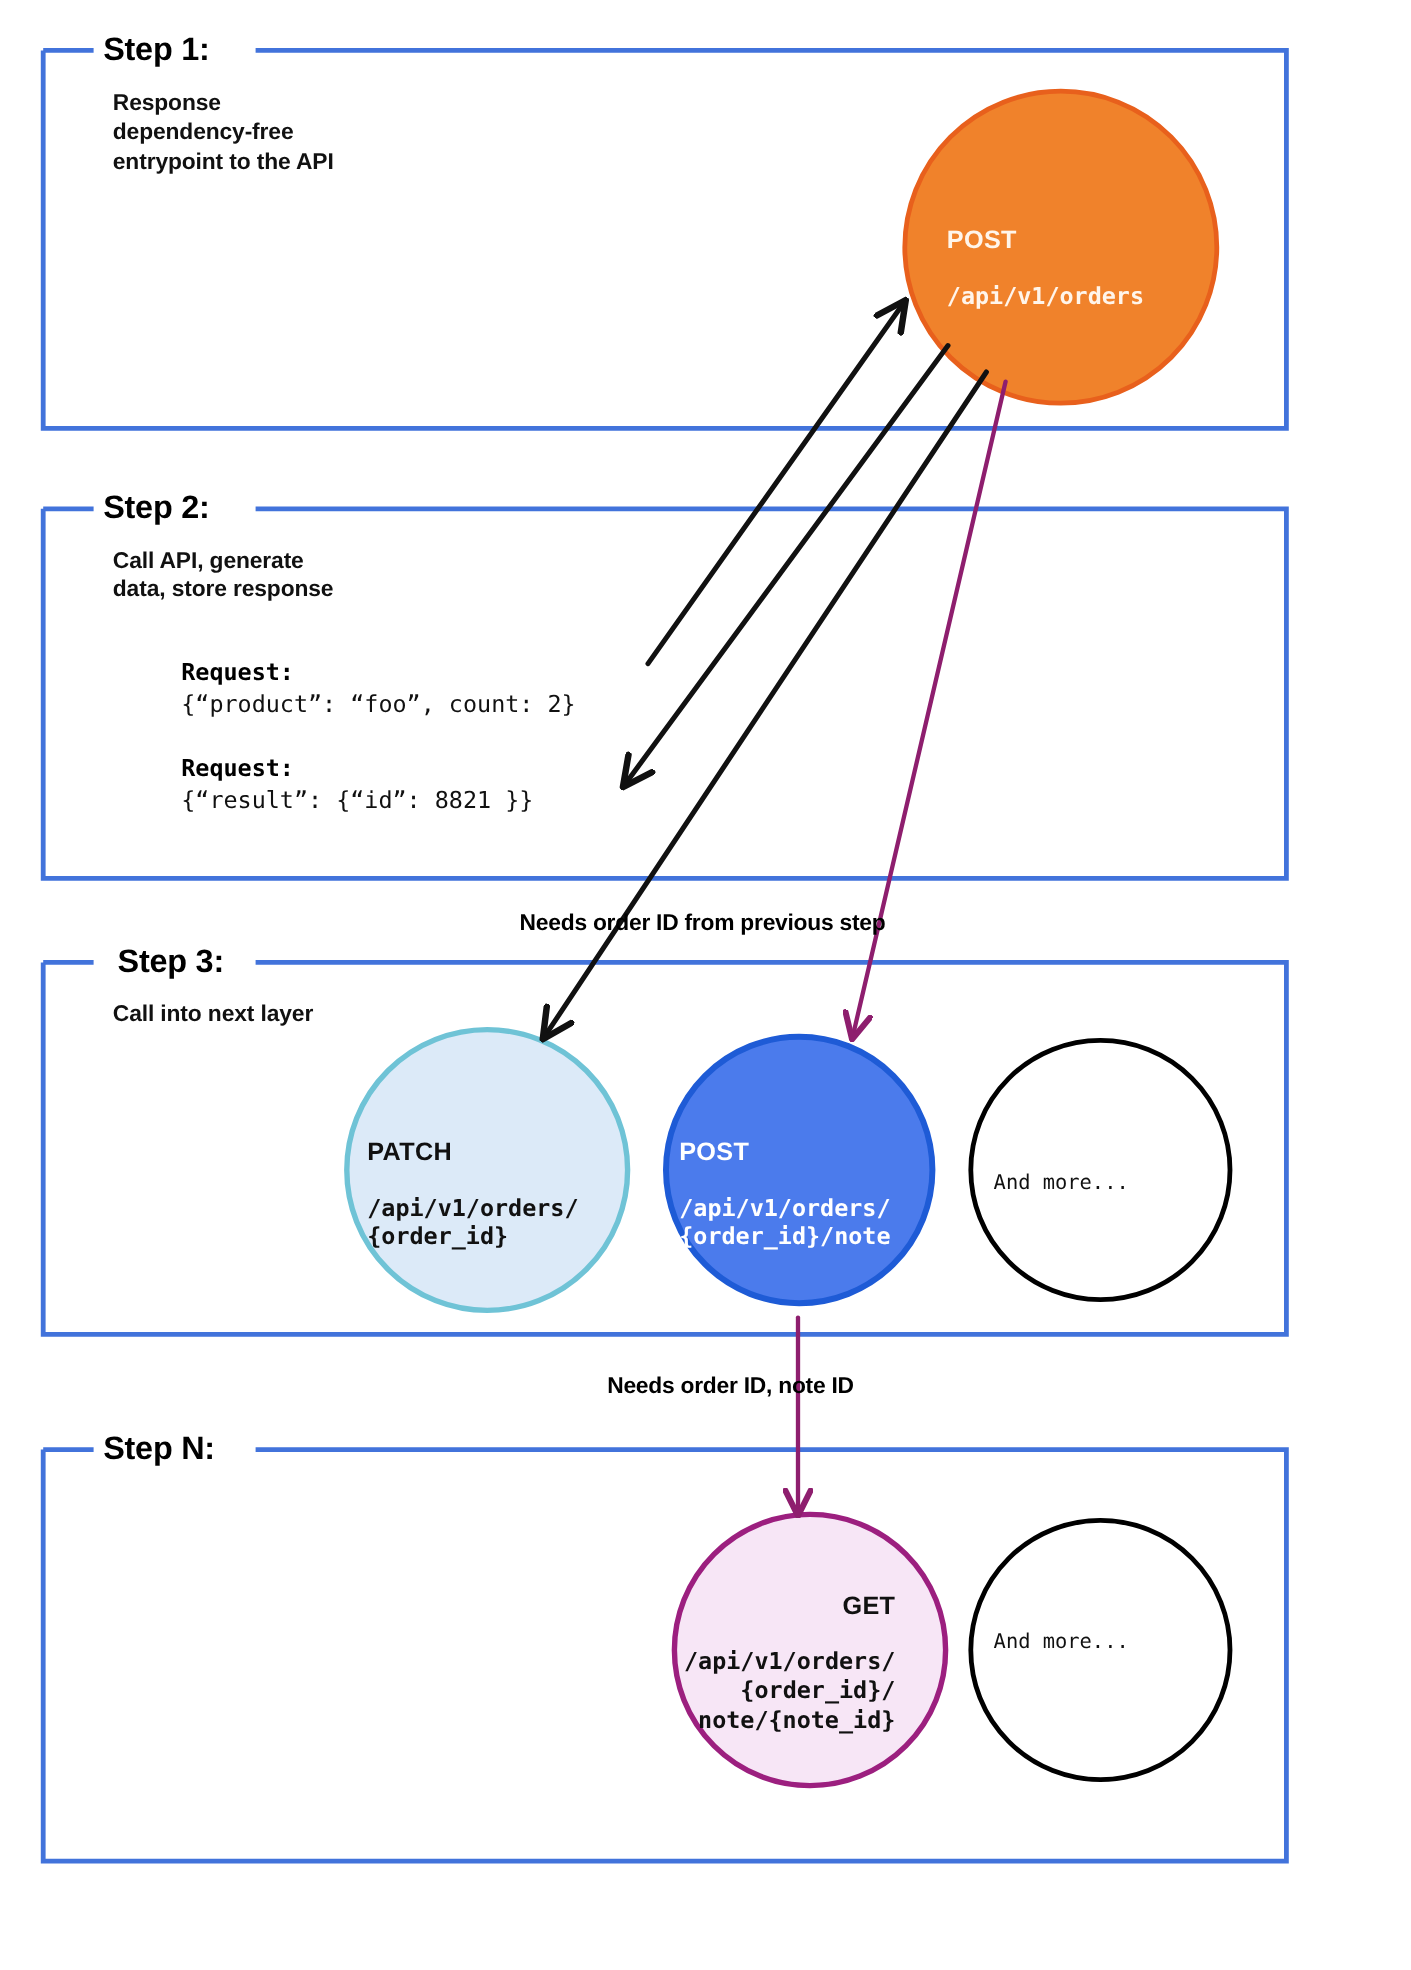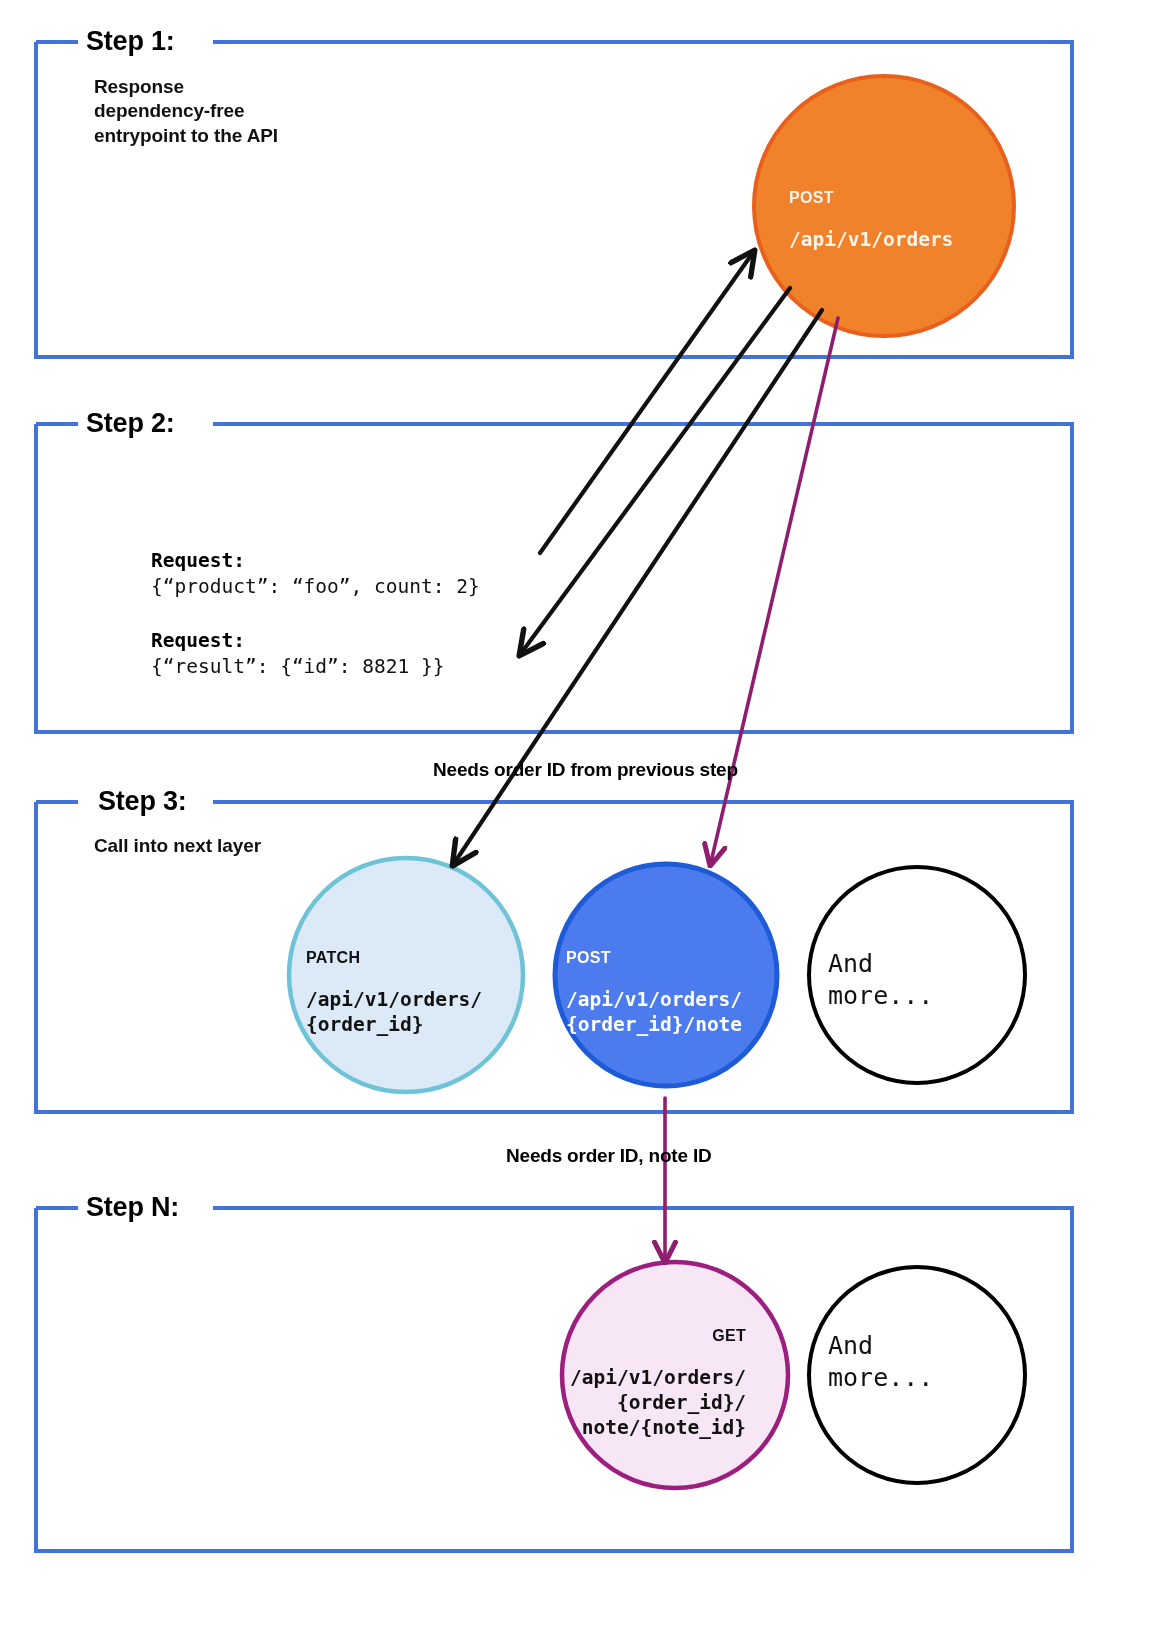--- a/index.html
+++ b/index.html
@@ -29,23 +29,23 @@
   .mono{font-family:"DejaVu Sans Mono","Liberation Mono",monospace;}
   .kv-label{font-size:19.5px;font-weight:bold;color:#000;line-height:1.35;}
   .kv-val{font-size:19.5px;font-weight:normal;color:#111;line-height:1.35;white-space:pre;}
   .edge-label{
     font-size:19px;font-weight:bold;color:#000;white-space:nowrap;
     letter-spacing:-0.2px;
   }
 
   
   .c-label{position:absolute;z-index:4;line-height:1.26;white-space:pre-line;}
-  .c-verb{font-size:16px;font-weight:bold;letter-spacing:.3px;display:block;}
+  .c-verb{font-size:21px;font-weight:bold;letter-spacing:.3px;display:block;}
   .c-path{font-size:19.5px;font-weight:bold;display:block;white-space:pre-line;}
-  .c-more{font-size:25px;font-weight:normal;color:#111;display:block;}
+  .c-more{font-size:17px;font-weight:normal;color:#111;display:block;margin-top:28px;}
 </style>
 </head>
 <body>
 
 <div id="stage">
 
   <svg id="boxes" class="layer">
 
     <g>
       <path d="M 36 42 L 78 42 M 213 42 L 1072 42 L 1072 357 L 36 357 L 36 42" fill="none" stroke="#4273DB" stroke-width="4"></path>
@@ -93,20 +93,22 @@
     <circle cx="675" cy="1375" r="113" fill="#F7E6F6" stroke="#9C1F7F" stroke-width="4.5"></circle>
     <circle cx="917" cy="1375" r="108" fill="#ffffff" stroke="#000000" stroke-width="4"></circle>
   </svg>
 
   <div class="ovl step-title" style="left:86px;top:28px;">Step 1:</div>
   <div class="ovl step-desc" style="left:94px;top:75px;">Response
 dependency-free
 entrypoint to the API</div>
 
   <div class="ovl step-title" style="left:86px;top:410px;">Step 2:</div>
+  <div class="ovl step-desc" style="left:94px;top:456px;">Call API, generate
+data, store response</div>
 
   <div class="ovl" style="left:151px;top:548px;">
     <div class="kv-label mono">Request:</div>
     <div class="kv-val mono">{“product”: “foo”, count: 2}</div>
   </div>
 
   <div class="ovl" style="left:151px;top:628px;">
     <div class="kv-label mono">Request:</div>
     <div class="kv-val mono">{“result”: {“id”: 8821 }}</div>
   </div>

